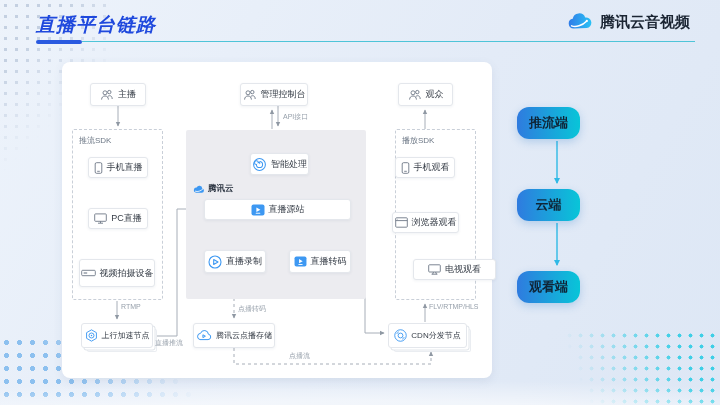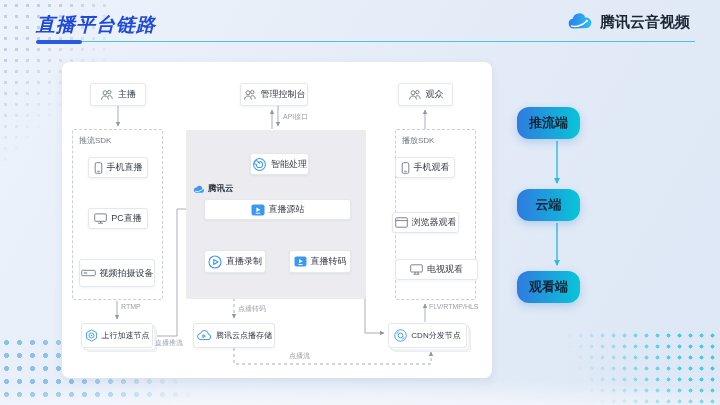--- a/index.html
+++ b/index.html
@@ -224,21 +224,21 @@
     <span>手机观看</span>
   </div>
   <div class="node" style="left:392px;top:212px;width:67px;height:21px">
     <svg class="ic" width="13" height="11" viewBox="0 0 13 11" stroke="#6e7887" stroke-width=".9" fill="none">
       <rect x=".7" y=".8" width="11.6" height="9.4" rx=".8"></rect>
         <line x1=".7" y1="3.6" x2="12.3" y2="3.6"></line>
       <circle cx="2.5" cy="2.2" r=".4" fill="#6e7887" stroke="none"></circle>
     </svg>
     <span>浏览器观看</span>
   </div>
-  <div class="node" style="left:395px;top:259px;width:83px;height:21px">
+  <div class="node" style="left:413px;top:259px;width:83px;height:21px">
     <svg class="ic" width="13" height="11" viewBox="0 0 13 11" stroke="#6e7887" stroke-width=".9" fill="none">
       <rect x=".7" y=".8" width="11.6" height="7.2" rx=".8"></rect>
       <path d="M4.6 10.2 l.9-2.2 m3 2.2 l-.9-2.2 M3.6 10.2 h5.8"></path>
     </svg>
     <span>电视观看</span>
   </div>
 
   <div class="node" style="left:193px;top:323px;width:82px;height:25px;font-size:8px">
     <svg class="ic" width="16" height="11" viewBox="0 0 16 11" stroke="#3d98f2" stroke-width="1" fill="none">
       <path d="M4 9.6 h8 a2.7 2.7 0 0 0 .4-5.37 A4 4 0 0 0 4.6 3.3 A3.2 3.2 0 0 0 4 9.6 Z"></path>

